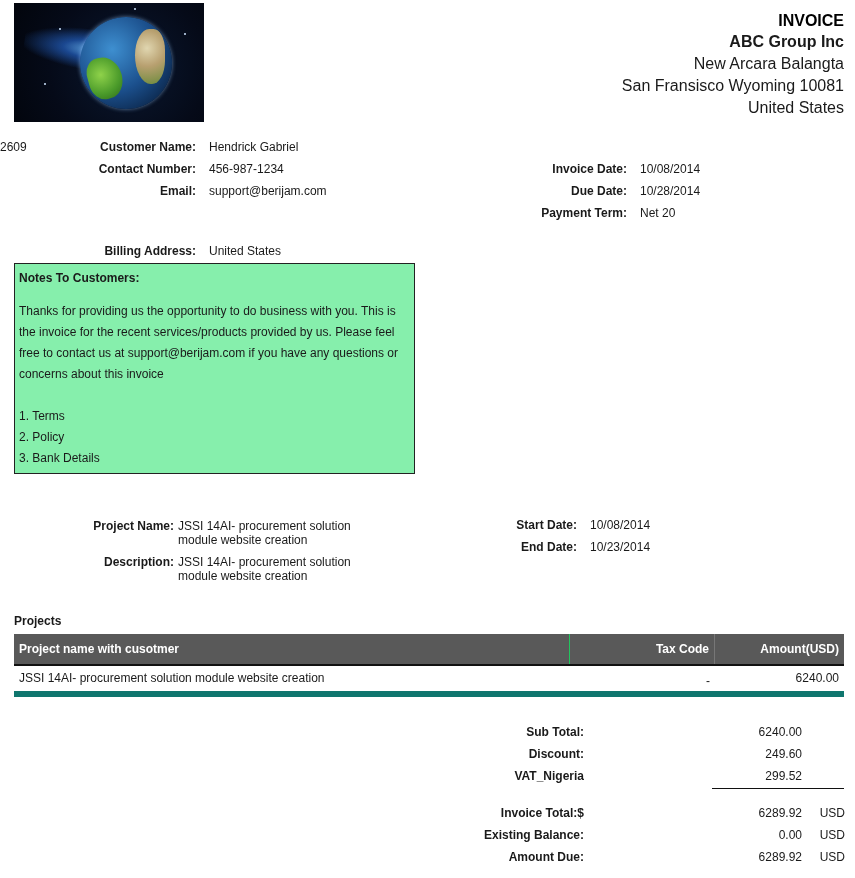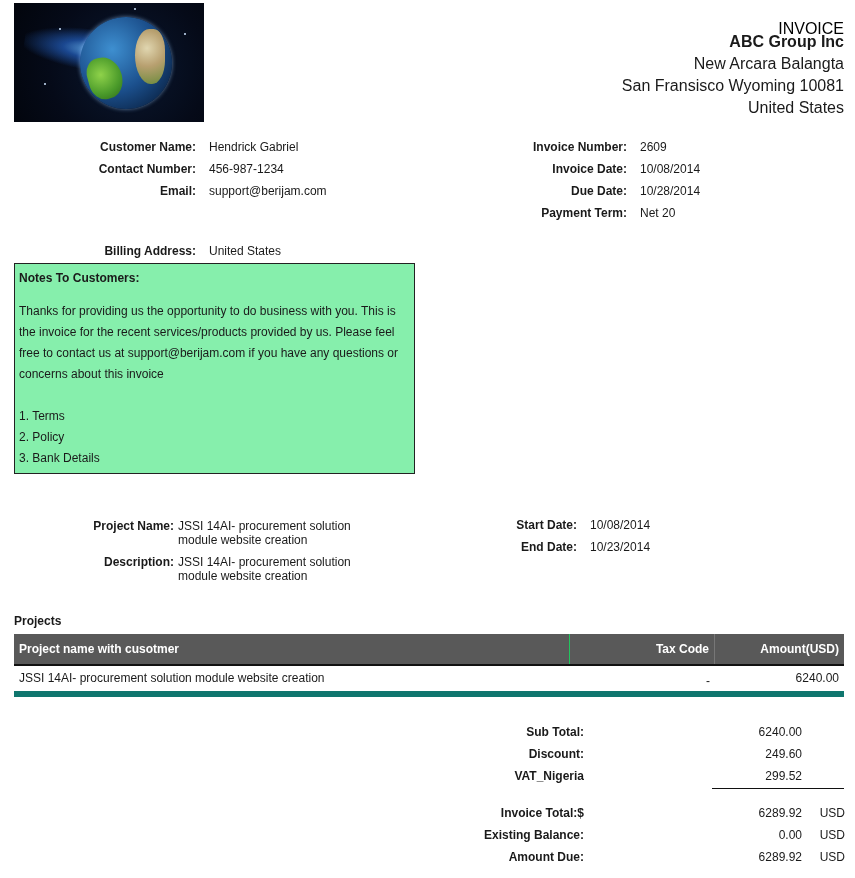--- a/index.html
+++ b/index.html
@@ -18,21 +18,21 @@
     background: radial-gradient(circle at 35% 35%, #3e8fd0 0%, #1b4f8c 50%, #0b2548 85%, #061428 100%);
     box-shadow: 0 0 4px rgba(150,200,255,0.6); overflow: hidden; }
   .logo .land1 { position: absolute; left: 8px; top: 40px; width: 34px; height: 42px; border-radius: 40% 55% 50% 45%;
     background: radial-gradient(circle at 40% 40%, #8fd24a 0%, #4a9a2a 60%, #2d6a1a 100%); transform: rotate(-15deg); }
   .logo .land2 { position: absolute; left: 55px; top: 12px; width: 30px; height: 55px; border-radius: 50% 40% 45% 55%;
     background: radial-gradient(circle at 40% 35%, #e0d6b0 0%, #b8a070 45%, #6a8a3a 100%); }
   .logo .star { position: absolute; width: 2px; height: 2px; background: #cfe4ff; border-radius: 50%; }
 
   
   .hdr { right: 11px; text-align: right; }
-  .hdr-title { top: 20px; font-size: 16px; font-weight: normal; color: #000; }
+  .hdr-title { top: 12px; font-size: 16px; font-weight: bold; color: #000; }
   .hdr-line { font-size: 16px; }
 
   .kv { display: flex; height: 22px; align-items: center; white-space: nowrap; }
   .kv .k { text-align: right; font-weight: bold; padding-right: 13px; }
   .kv .v { text-align: left; }
 
   .notes { left: 14px; top: 263px; width: 401px; height: 211px; background: #86efac; border: 1px solid #222;
     padding: 4px 4px; font-size: 12px; line-height: 21px; }
   .notes .t { font-weight: bold; margin-bottom: 12px; }
   .notes .gap { height: 21px; }
@@ -92,21 +92,20 @@
     <span class="v">456-987-1234</span>
   </div>
   <div class="kv">
     <span class="k" style="width:209px">Email:</span>
     <span class="v">support@berijam.com</span>
   </div>
 </div>
 
 <div class="abs" style="left:0;top:136px;">
   <div class="kv">
-    <span class="k" style="width:640px">Invoice Number:</span>
     <span class="v">2609</span>
   </div>
   <div class="kv">
     <span class="k" style="width:640px">Invoice Date:</span>
     <span class="v">10/08/2014</span>
   </div>
   <div class="kv">
     <span class="k" style="width:640px">Due Date:</span>
     <span class="v">10/28/2014</span>
   </div>

